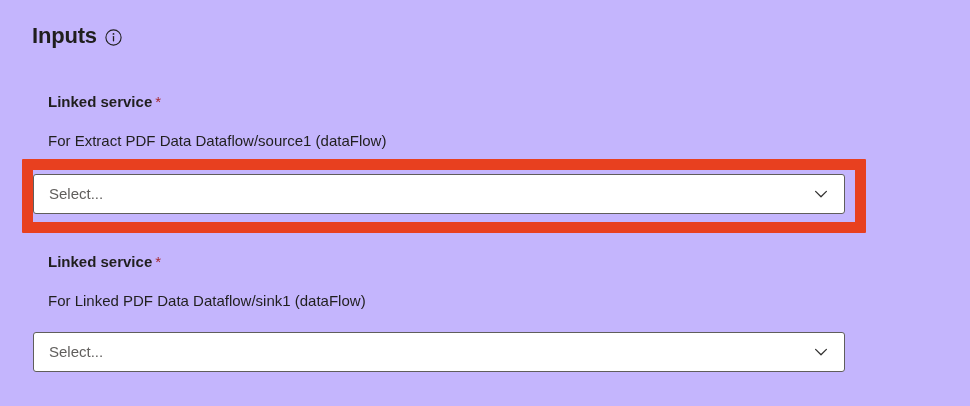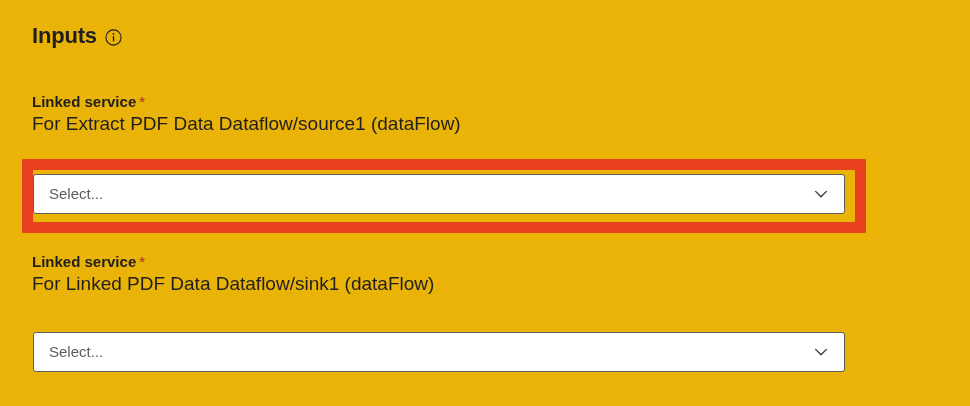--- a/index.html
+++ b/index.html
@@ -15,21 +15,21 @@
     overflow: hidden;
     position: relative;
   }
 
   .panel {
     position: absolute;
     left: 0;
     top: 0;
     width: 970px;
     height: 406px;
-    background: #eab308;
+    background: #c4b5fd;
   }
 
   
   .section-header {
     position: absolute;
     left: 32px;
     top: 22px;
     display: flex;
     align-items: center;
     gap: 8px;
@@ -47,45 +47,45 @@
     display: inline-flex;
     align-items: center;
     justify-content: center;
     margin-top: 3px;
   }
   .info-icon svg { display: block; }
 
   
   .field-group {
     position: absolute;
-    left: 32px;
+    left: 48px;
     width: 820px;
   }
   .field-group.first { top: 91px; }
   .field-group.second { top: 251px; }
 
   .field-label {
     font-size: 15px;
     font-weight: bold;
     line-height: 21px;
     color: #201f1e;
     white-space: nowrap;
   }
   .required-star {
     color: #a4262c;
     font-weight: normal;
     font-size: 15px;
     padding-left: 3px;
   }
   .field-desc {
-    font-size: 19px;
+    font-size: 15px;
     font-weight: normal;
     line-height: 22px;
     color: #201f1e;
-    margin-top: 1px;
+    margin-top: 18px;
     white-space: nowrap;
   }
 
   
   .dropdown {
     position: absolute;
     left: 33px;
     width: 812px;
     height: 40px;
     box-sizing: border-box;

